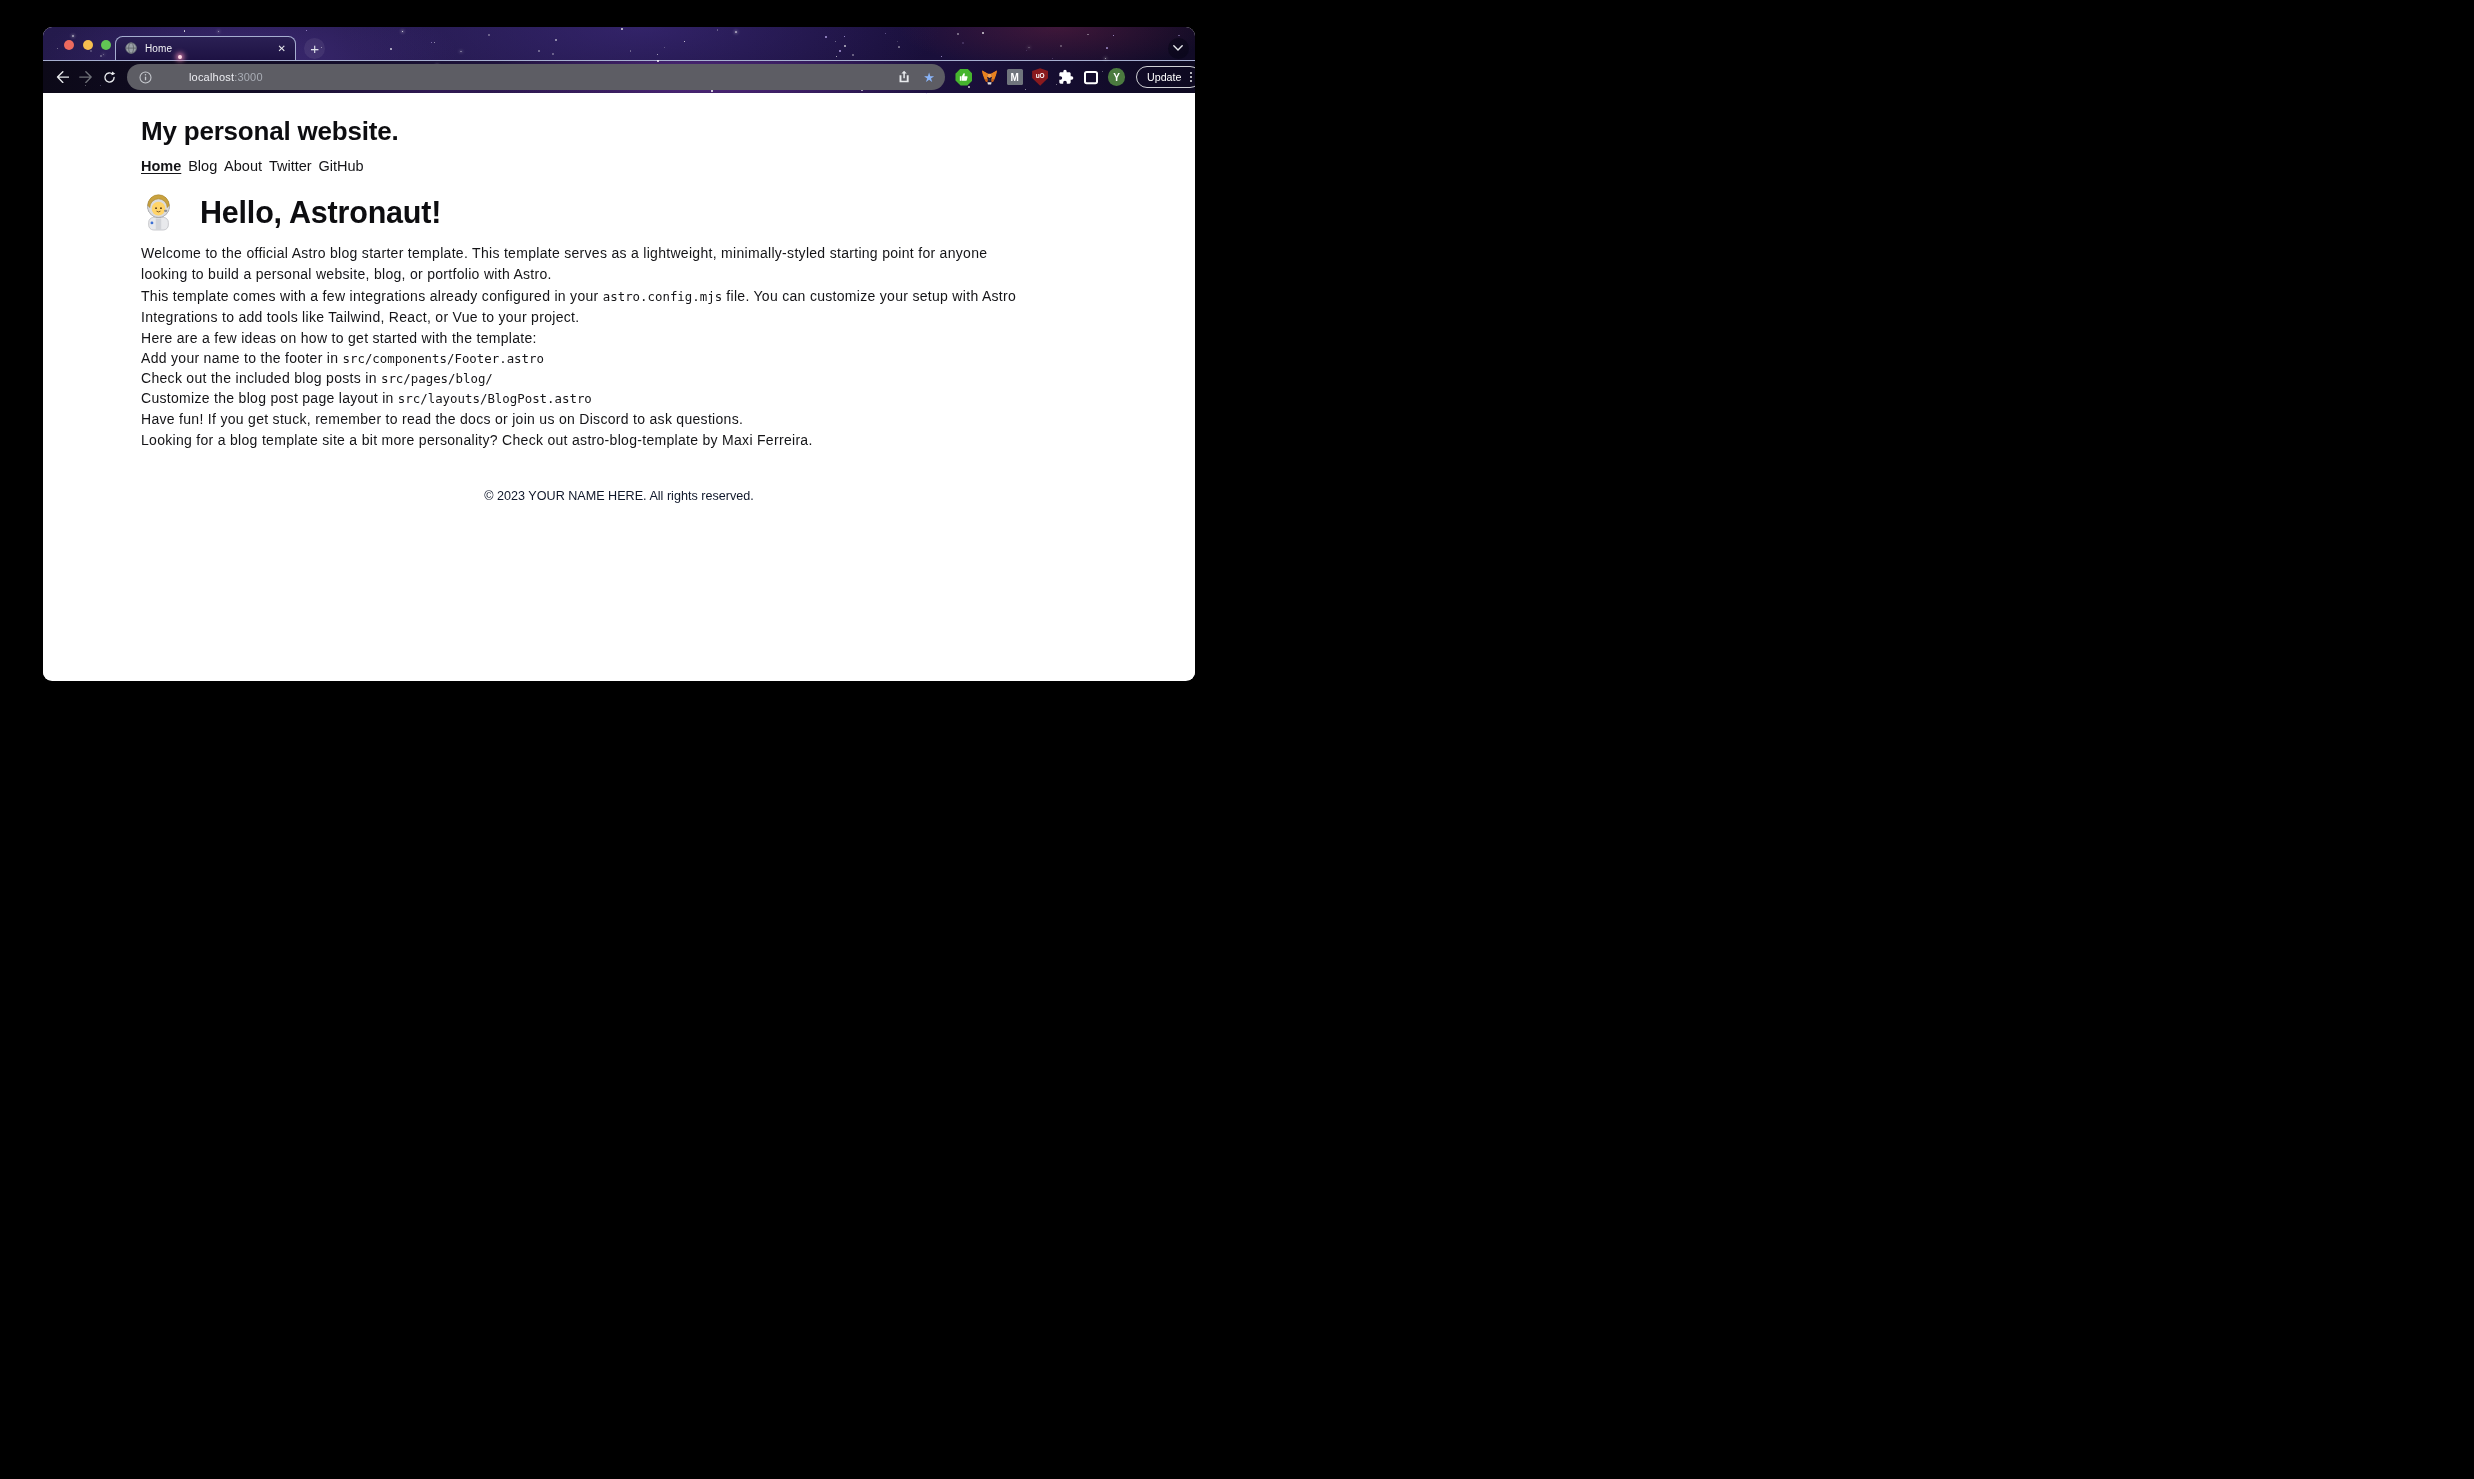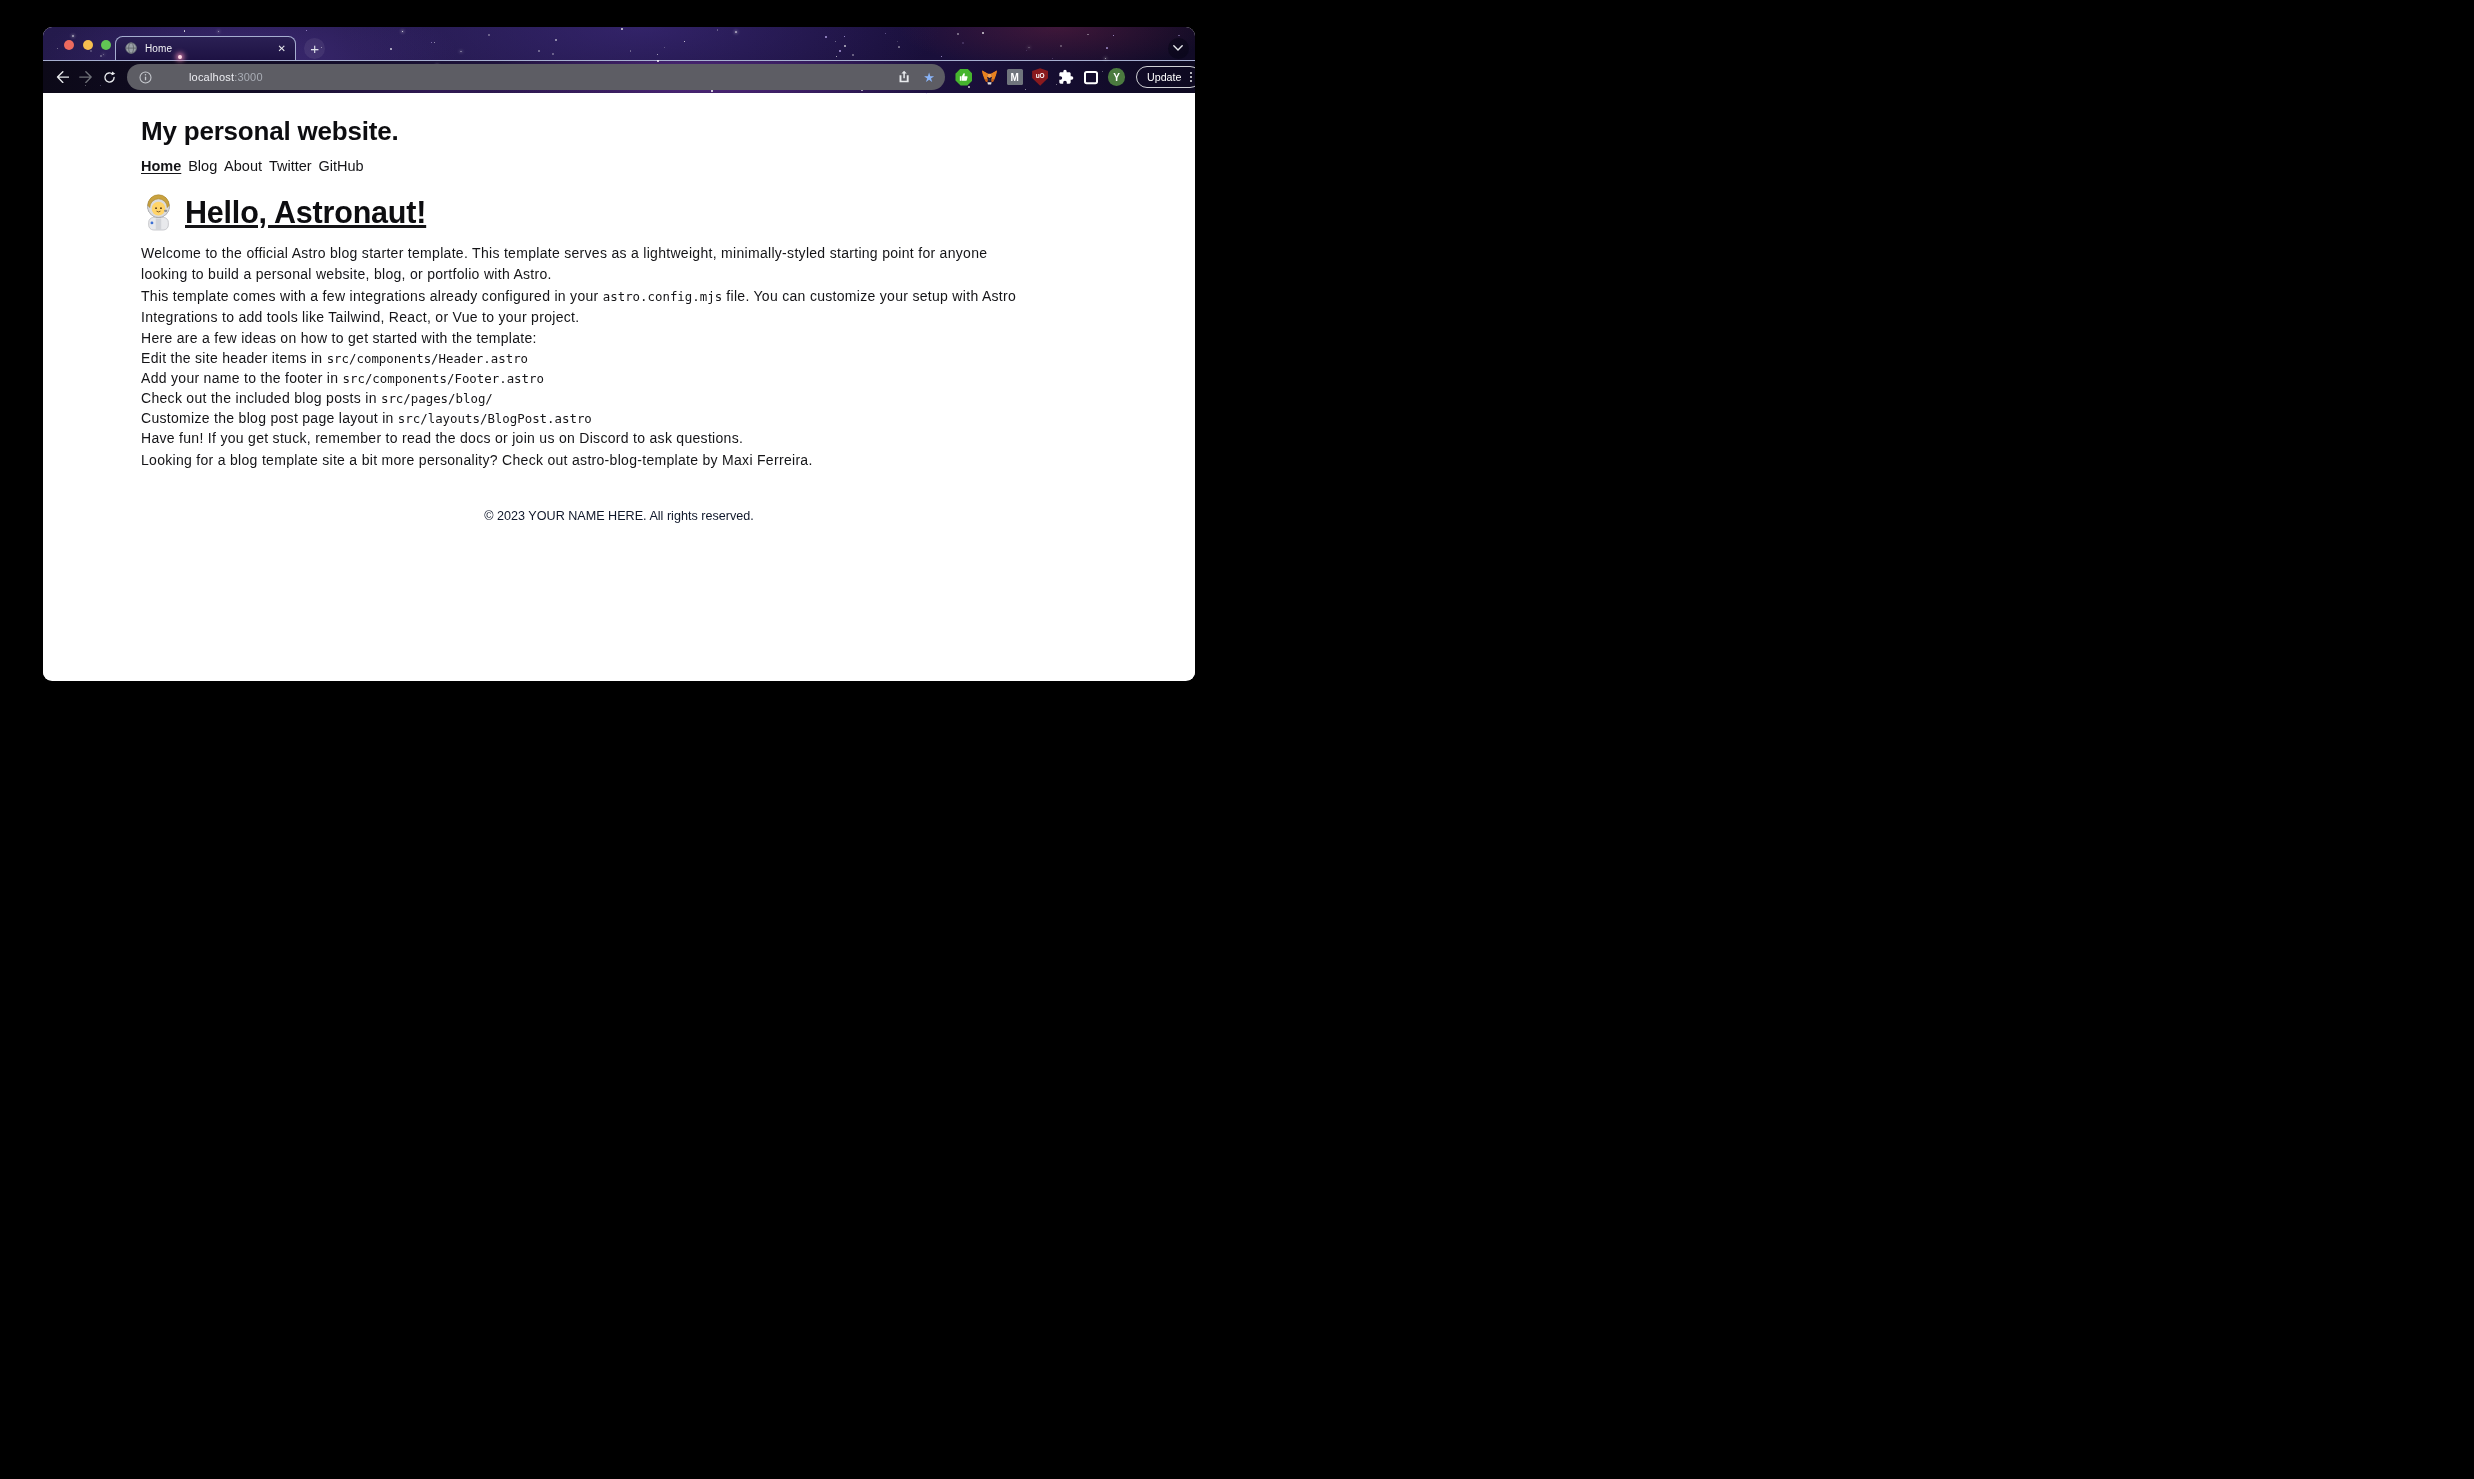--- a/index.html
+++ b/index.html
@@ -62,21 +62,21 @@
   .stars span,.stars2 span{position:absolute;border-radius:50%;background:#fff;display:block;}
   .pinkstar{position:absolute;width:3.8px;height:3.8px;border-radius:50%;background:#ffd9e4;z-index:5;
             box-shadow:0 0 5.3px 2.3px rgba(255,150,190,.75);}
   
   .content{position:relative;background:#fff;height:587px;box-sizing:border-box;
            padding:23px 0 0 98px;color:#141417;}
   .site-title{font-size:26px;font-weight:800;margin:0 0 10.7px;letter-spacing:-0.2px;color:#0d0d10;}
   .site-nav{display:flex;gap:6.9px;font-size:14.5px;margin:0 0 20px;}
   .site-nav a{color:#141417;text-decoration:none;}
   .site-nav a.active{font-weight:700;text-decoration:underline;text-underline-offset:2.3px;}
-  .h2row{display:flex;align-items:center;gap:9px;margin:0 0 12.2px;text-decoration:underline;}
+  .h2row{display:flex;align-items:center;gap:24px;margin:0 0 12.2px;}
   .h2row h2{font-size:30.5px;font-weight:800;margin:0;letter-spacing:-0.2px;color:#0d0d10;}
   .para{font-size:14px;line-height:21.3px;white-space:pre-wrap;max-width:926px;letter-spacing:0.3px;}
   .listline{font-size:14px;line-height:18.7px;white-space:pre-wrap;letter-spacing:0.3px;}
   .code{font-family:"DejaVu Sans Mono",monospace;font-size:12.4px;letter-spacing:0;}
   .footer{margin-top:38px;margin-left:-98px;width:1152px;text-align:center;font-size:12.6px;color:#0f172a;}
 </style>
 </head>
 <body>
 
 <div class="window">
@@ -309,21 +309,20 @@
       <h2>Hello, Astronaut!</h2>
     </div>
     <div id="intro-paragraphs">
         <div class="para"><span>Welcome to the official Astro blog starter template. This template serves as a lightweight, minimally-styled starting point for anyone
 looking to build a personal website, blog, or portfolio with Astro.</span></div>
         <div class="para"><span>This template comes with a few integrations already configured in your </span><span class="code">astro.config.mjs</span><span> file. You can customize your setup with Astro
 Integrations to add tools like Tailwind, React, or Vue to your project.</span></div>
         <div class="para"><span>Here are a few ideas on how to get started with the template:</span></div>
       </div>
     <div id="idea-list">
-        <div class="listline"><span>Edit the site header items in </span><span class="code">src/components/Header.astro</span></div>
         <div class="listline"><span>Add your name to the footer in </span><span class="code">src/components/Footer.astro</span></div>
         <div class="listline"><span>Check out the included blog posts in </span><span class="code">src/pages/blog/</span></div>
         <div class="listline"><span>Customize the blog post page layout in </span><span class="code">src/layouts/BlogPost.astro</span></div>
       </div>
     <div id="closing-paragraphs">
         <div class="para"><span>Have fun! If you get stuck, remember to read the docs or join us on Discord to ask questions.</span></div>
         <div class="para"><span>Looking for a blog template site a bit more personality? Check out astro-blog-template by Maxi Ferreira.</span></div>
       </div>
     <div class="footer">© 2023 YOUR NAME HERE. All rights reserved.</div>
   </div>

